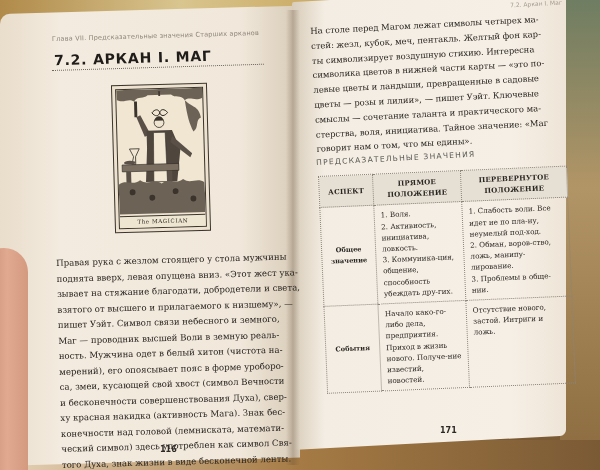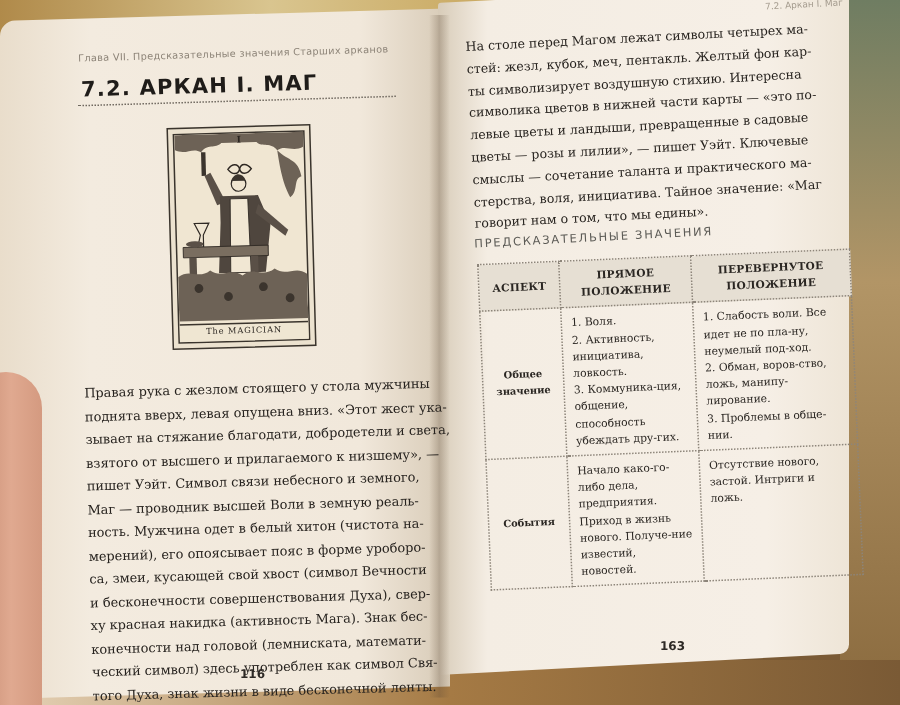--- a/index.html
+++ b/index.html
@@ -234,15 +234,15 @@
       </tr>
       <tr>
         <td class="aspect">События</td>
         <td class="col c2">Начало како-го-либо дела, предприятия. Приход в жизнь нового. Получе-ние известий, новостей.</td>
         <td class="col c3">Отсутствие нового, застой. Интриги и ложь.</td>
       </tr>
     </tbody>
   </table>
 </div>
 
-<div class="page-num pn-right">163</div>
+<div class="page-num pn-right">171</div>
 
 <div class="thumb"></div>
 
 </body></html>

